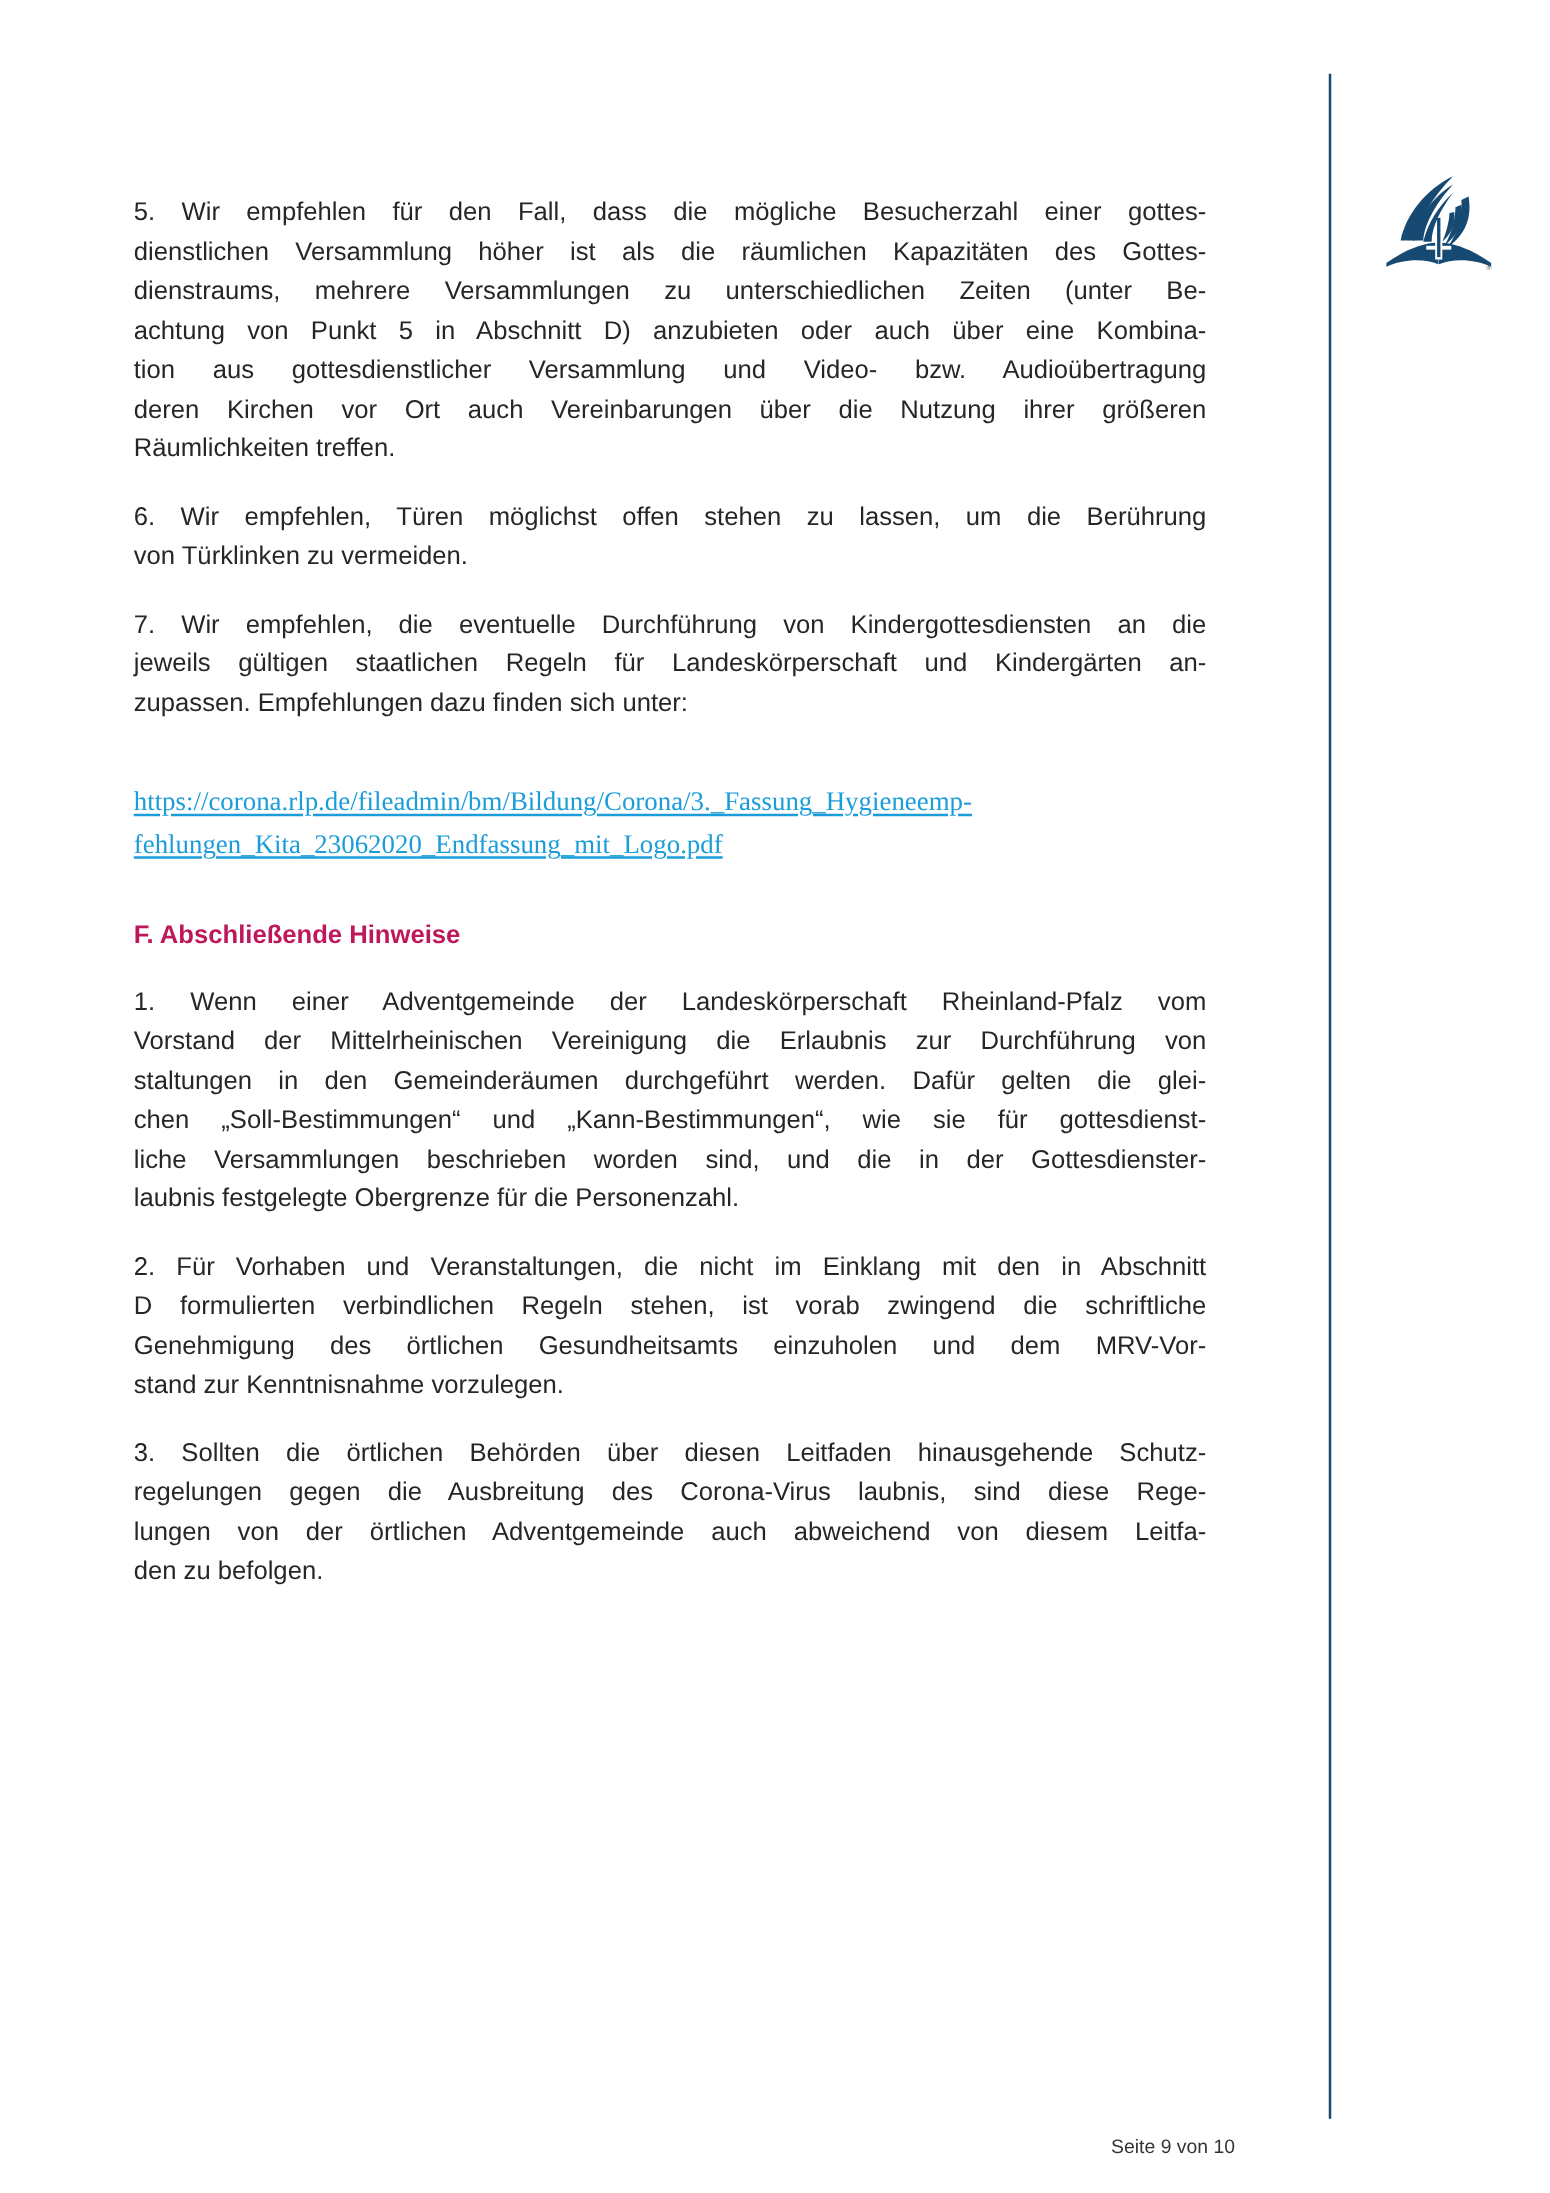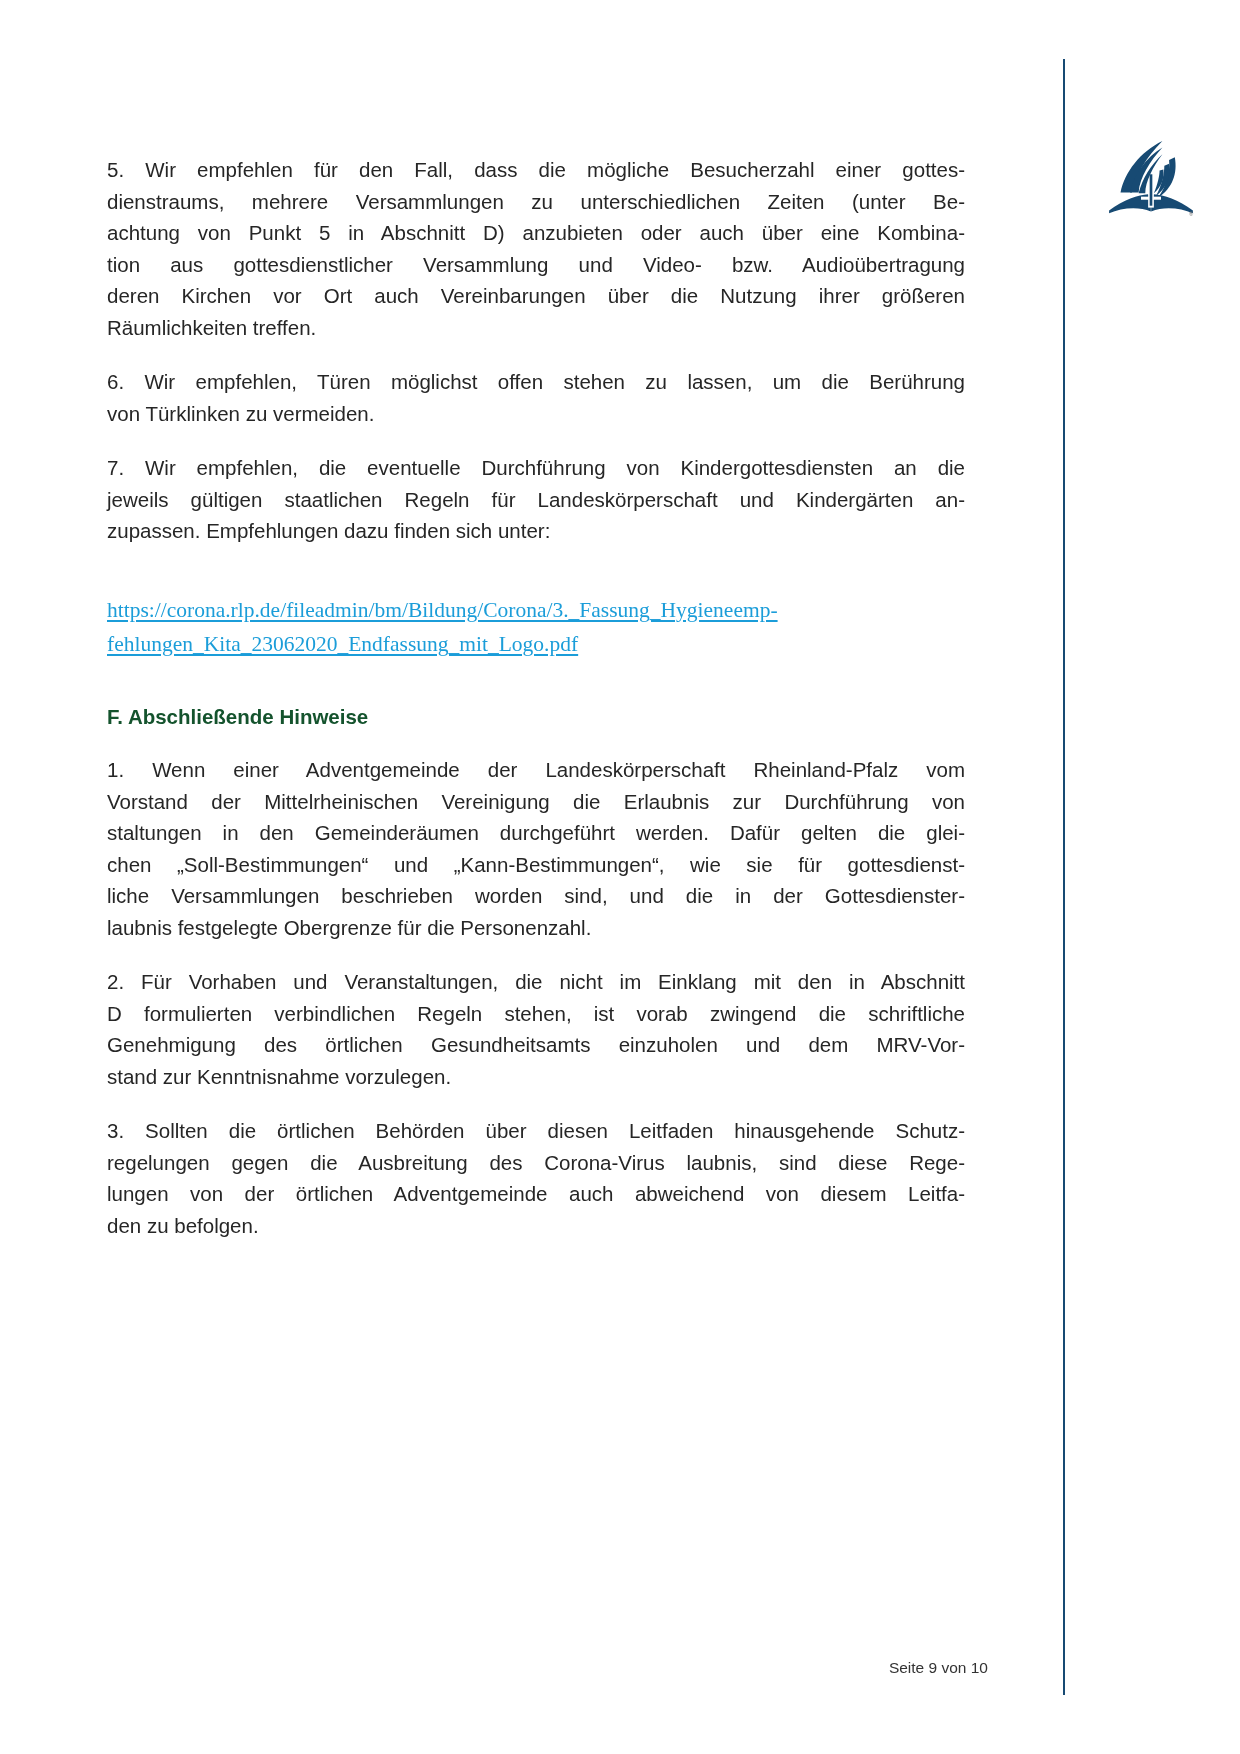--- a/index.html
+++ b/index.html
@@ -33,45 +33,46 @@
     font-family:"Liberation Serif","DejaVu Serif",serif;
     font-size:21.5px;line-height:34px;
     color:var(--link);
     cursor:pointer;
   }
   .link-block .line{text-align-last:left;text-decoration:underline;text-decoration-thickness:1.5px;text-underline-offset:3px;}
   .section-heading{
     margin-top:40px;
     font-weight:bold;
     font-size:20.5px;line-height:31.5px;
-    color:#14532d;
+    color:#be185d;
   }
   .para.after-heading{margin-top:22px;}
   .v-rule{
     position:absolute;left:1063px;top:59px;width:2px;height:1636px;
     background:var(--navy);
   }
   .logo{
     position:absolute;left:1107px;top:140px;width:88px;height:80px;
   }
   .logo svg{width:100%;height:100%;display:block;}
   .logo .navy{fill:var(--navy);}
   .page-number{
-    position:absolute;right:252px;top:1658px;
+    position:absolute;right:252px;top:1708px;
     font-size:15.5px;line-height:20px;color:var(--footer-ink);
   }
 </style>
 </head>
 <body>
 
 <div class="page">
 
   <div class="content">
     <div class="para">
         <div class="line">5. Wir empfehlen für den Fall, dass die mögliche Besucherzahl einer gottes-</div>
+        <div class="line">dienstlichen Versammlung höher ist als die räumlichen Kapazitäten des Gottes-</div>
         <div class="line">dienstraums, mehrere Versammlungen zu unterschiedlichen Zeiten (unter Be-</div>
         <div class="line">achtung von Punkt 5 in Abschnitt D) anzubieten oder auch über eine Kombina-</div>
         <div class="line">tion aus gottesdienstlicher Versammlung und Video- bzw. Audioübertragung</div>
         <div class="line">deren Kirchen vor Ort auch Vereinbarungen über die Nutzung ihrer größeren</div>
         <div class="line last">Räumlichkeiten treffen.</div>
       </div>
     <div class="para">
         <div class="line">6. Wir empfehlen, Türen möglichst offen stehen zu lassen, um die Berührung</div>
         <div class="line last">von Türklinken zu vermeiden.</div>
       </div>

